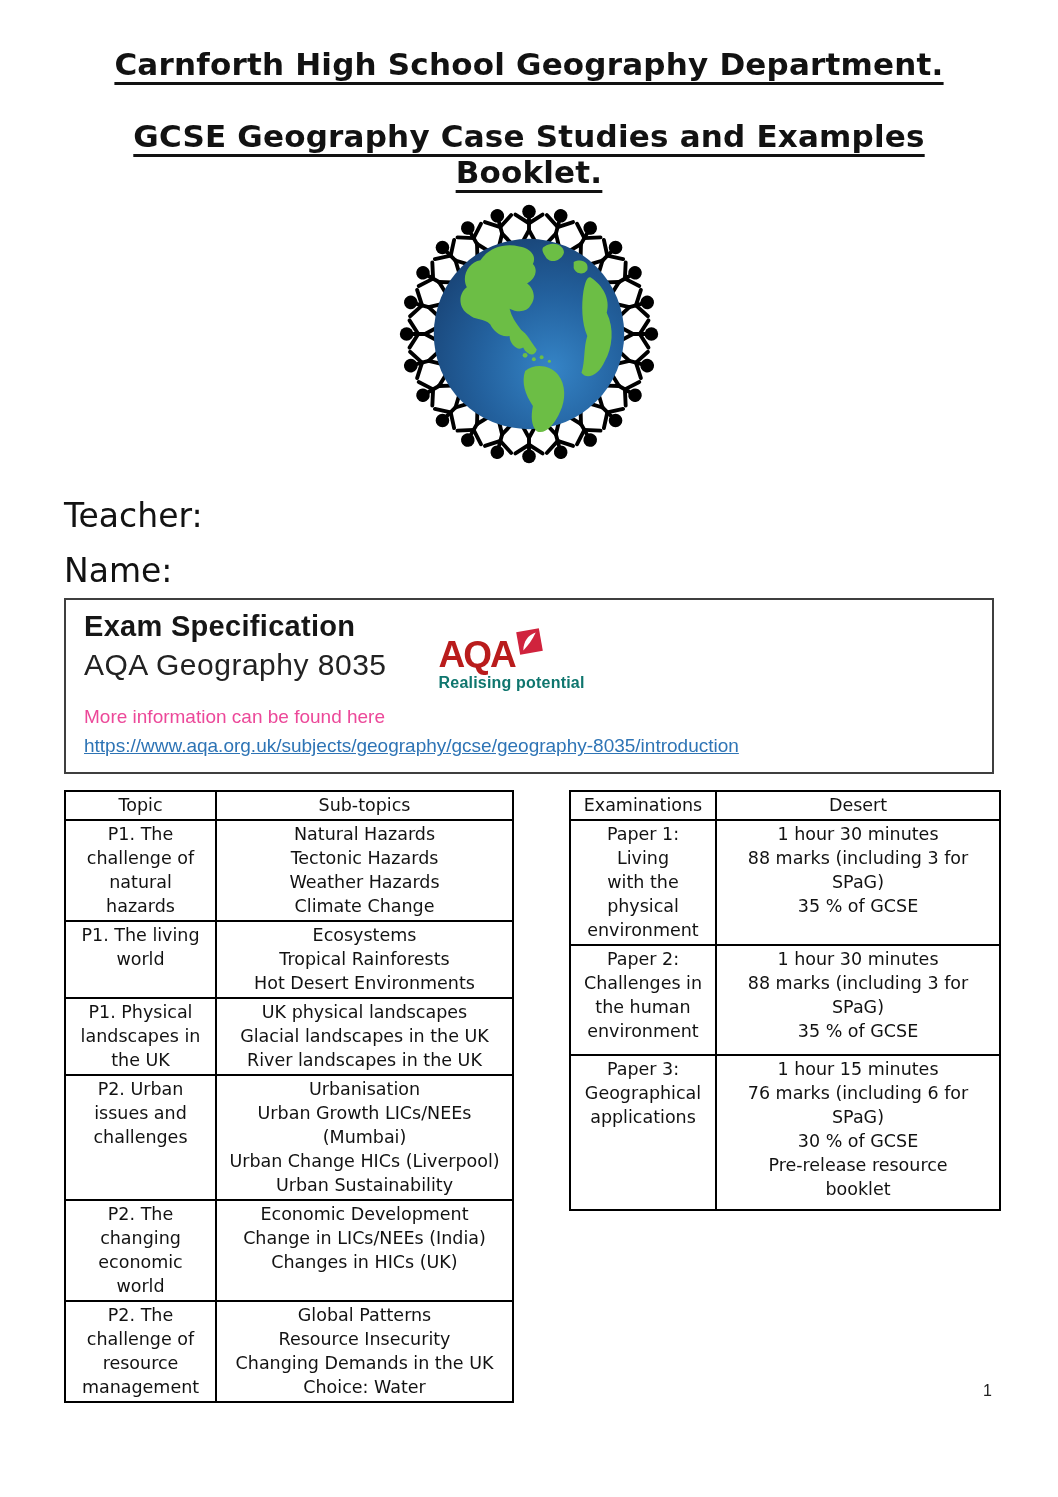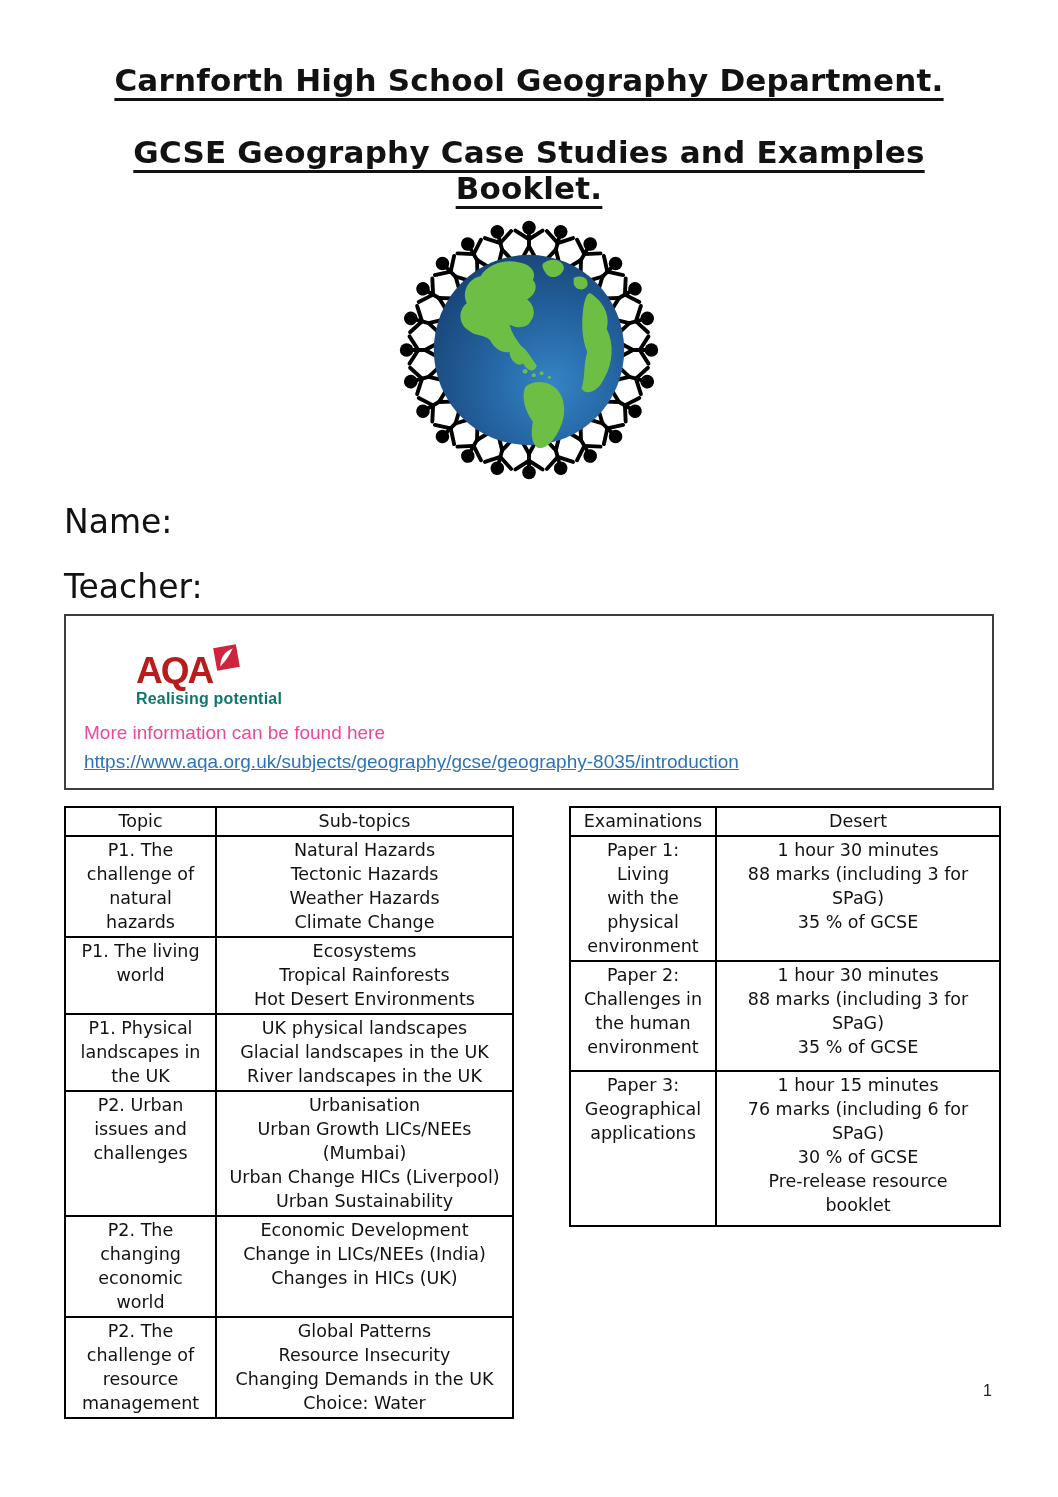--- a/index.html
+++ b/index.html
@@ -1,18 +1,18 @@
 <!DOCTYPE html>
 <html><head>
 <meta charset="utf-8">
 <style>
   html,body { margin:0; padding:0; background:#fff; }
   .page {
     position:relative; width:1058px; height:1497px; background:#fff;
-    box-sizing:border-box; padding:16px 64px; overflow:hidden;
+    box-sizing:border-box; padding:0 64px; overflow:hidden;
     font-family:"DejaVu Sans", sans-serif; color:#121212;
   }
   .title {
     margin:0; text-align:center; font-size:31px; font-weight:600;
     text-decoration:underline; text-decoration-thickness:2.5px; text-underline-offset:7px;
     letter-spacing:0.2px;
   }
   .title-1 { margin-top:46px; }
   .title-2 { margin-top:36px; }
 
@@ -133,25 +133,29 @@
         <path d="M146,188 C156,180 172,182 180,192 C188,202 188,218 182,230 C176,244 166,254 158,250
                  C152,244 152,234 154,224 C146,212 142,200 146,188 Z"></path>
         <circle cx="146" cy="172" r="2.5"></circle>
         <circle cx="155" cy="176" r="2"></circle>
         <circle cx="163" cy="174" r="2"></circle>
         <circle cx="171" cy="178" r="1.6"></circle>
       </g>
     </svg>
   </div>
 
+  <div class="fill-line teacher-line">Teacher:</div>
   <div class="fill-line name-line">Name:</div>
-  <div class="fill-line teacher-line">Teacher:</div>
 
   <div class="spec-box">
     <div class="spec-top">
+      <div class="spec-headings">
+        <div class="spec-heading">Exam Specification</div>
+        <div class="spec-subheading">AQA Geography 8035</div>
+      </div>
       <div class="aqa-logo">
         <div class="aqa-row">
           <span class="aqa-text">AQA</span>
           <span class="aqa-square">
             <svg viewBox="0 0 24 24">
                 <path d="M4,20 C6,11 11,5.5 20,4 C15,11 10,16 4,20 Z" fill="#ffffff"></path>
               </svg>
           </span>
         </div>
         <div class="aqa-tagline">Realising potential</div>

